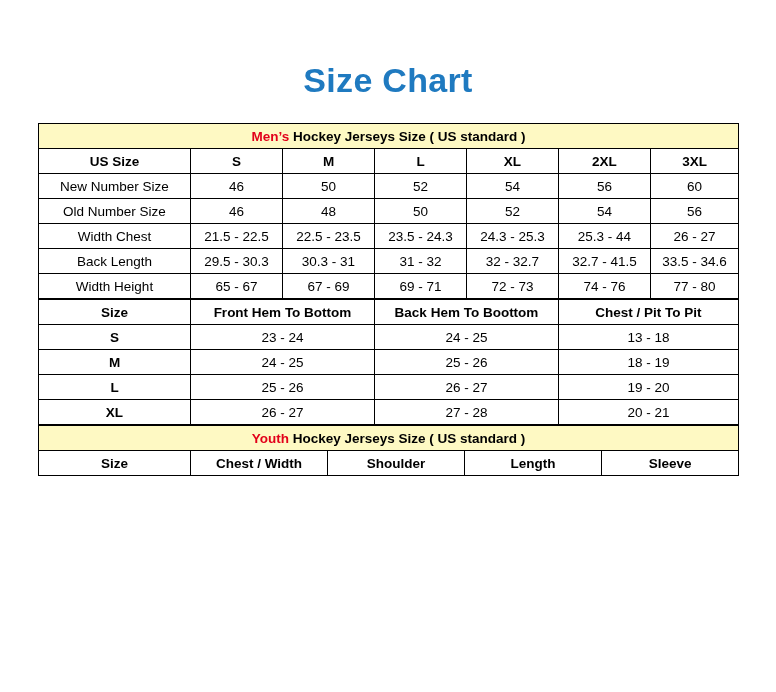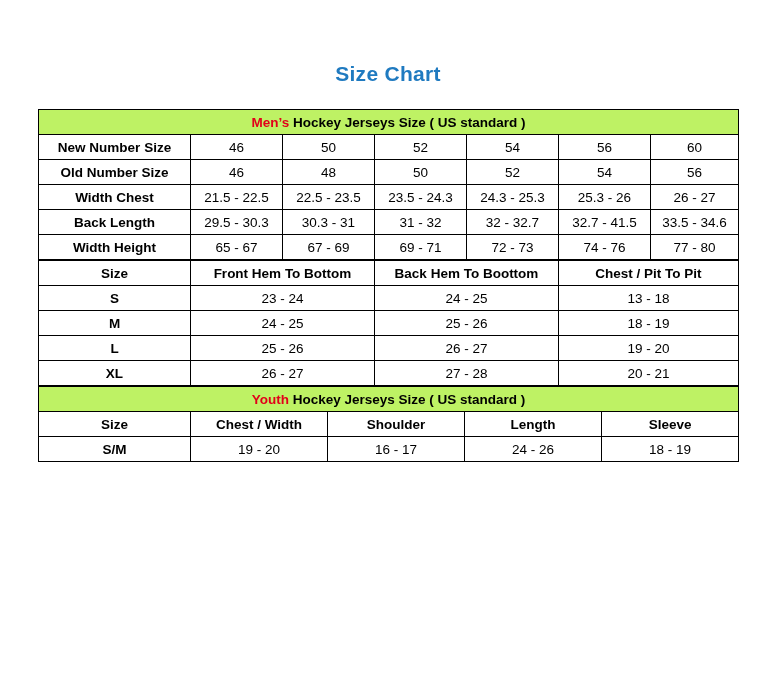--- a/index.html
+++ b/index.html
@@ -16,21 +16,21 @@
   }
   .page {
     position: relative;
     width: 776px;
     height: 692px;
     box-sizing: border-box;
   }
   .title {
     text-align: center;
     color: #1f7ac0;
-    font-size: 21px;
+    font-size: 34px;
     font-weight: bold;
     letter-spacing: 0.3px;
     padding-top: 62px;
     padding-bottom: 0;
     line-height: 1.1;
   }
   .chart-wrap {
     margin: 24px 38px 0 38px;
   }
   table.size-table {
@@ -41,34 +41,34 @@
   table.size-table td {
     border: 1px solid #000000;
     font-size: 13.5px;
     text-align: center;
     vertical-align: middle;
     height: 25px;
     padding: 2px 3px;
     box-sizing: border-box;
   }
   .section-head td {
-    background: #bef264;
+    background: #fef9c3;
     font-weight: bold;
     font-size: 14.5px;
     height: 30px;
     margin-top: 26px;
   }
   .section-head .accent {
     color: #e2001a;
   }
   .col-head td {
     font-weight: bold;
   }
   .row-label {
-    font-weight: bold;
+    font-weight: normal;
   }
   .bold-cell {
     font-weight: bold;
   }
 </style>
 </head>
 <body>
 
 <div class="page">
 
@@ -82,20 +82,29 @@
         <col style="width:92px">
         <col style="width:92px">
         <col style="width:92px">
         <col style="width:92px">
         <col style="width:92px">
         <col style="width:88px">
       </colgroup>
       <tbody>
         <tr class="section-head">
           <td colspan="7"><span class="accent">Men’s</span><span> Hockey Jerseys Size ( US standard )</span></td>
+        </tr>
+        <tr class="col-head">
+          <td>US Size</td>
+          <td>S</td>
+          <td>M</td>
+          <td>L</td>
+          <td>XL</td>
+          <td>2XL</td>
+          <td>3XL</td>
         </tr>
         <tr>
           <td class="row-label">New Number Size</td>
           <td>46</td>
           <td>50</td>
           <td>52</td>
           <td>54</td>
           <td>56</td>
           <td>60</td>
         </tr>
@@ -107,21 +116,21 @@
           <td>52</td>
           <td>54</td>
           <td>56</td>
         </tr>
         <tr>
           <td class="row-label">Width Chest</td>
           <td>21.5 - 22.5</td>
           <td>22.5 - 23.5</td>
           <td>23.5 - 24.3</td>
           <td>24.3 - 25.3</td>
-          <td>25.3 - 26</td>
+          <td>25.3 - 44</td>
           <td>26 - 27</td>
         </tr>
         <tr>
           <td class="row-label">Back Length</td>
           <td>29.5 - 30.3</td>
           <td>30.3 - 31</td>
           <td>31 - 32</td>
           <td>32 - 32.7</td>
           <td>32.7 - 41.5</td>
           <td>33.5 - 34.6</td>
@@ -191,24 +200,17 @@
         <tr class="section-head">
           <td colspan="5"><span class="accent">Youth</span><span> Hockey Jerseys Size ( US standard )</span></td>
         </tr>
         <tr class="col-head">
           <td>Size</td>
           <td>Chest / Width</td>
           <td>Shoulder</td>
           <td>Length</td>
           <td>Sleeve</td>
         </tr>
-        <tr>
-          <td class="bold-cell">S/M</td>
-          <td>19 - 20</td>
-          <td>16 - 17</td>
-          <td>24 - 26</td>
-          <td>18 - 19</td>
-        </tr>
       </tbody>
     </table>
 
   </div>
 </div>
 
 </body></html>

